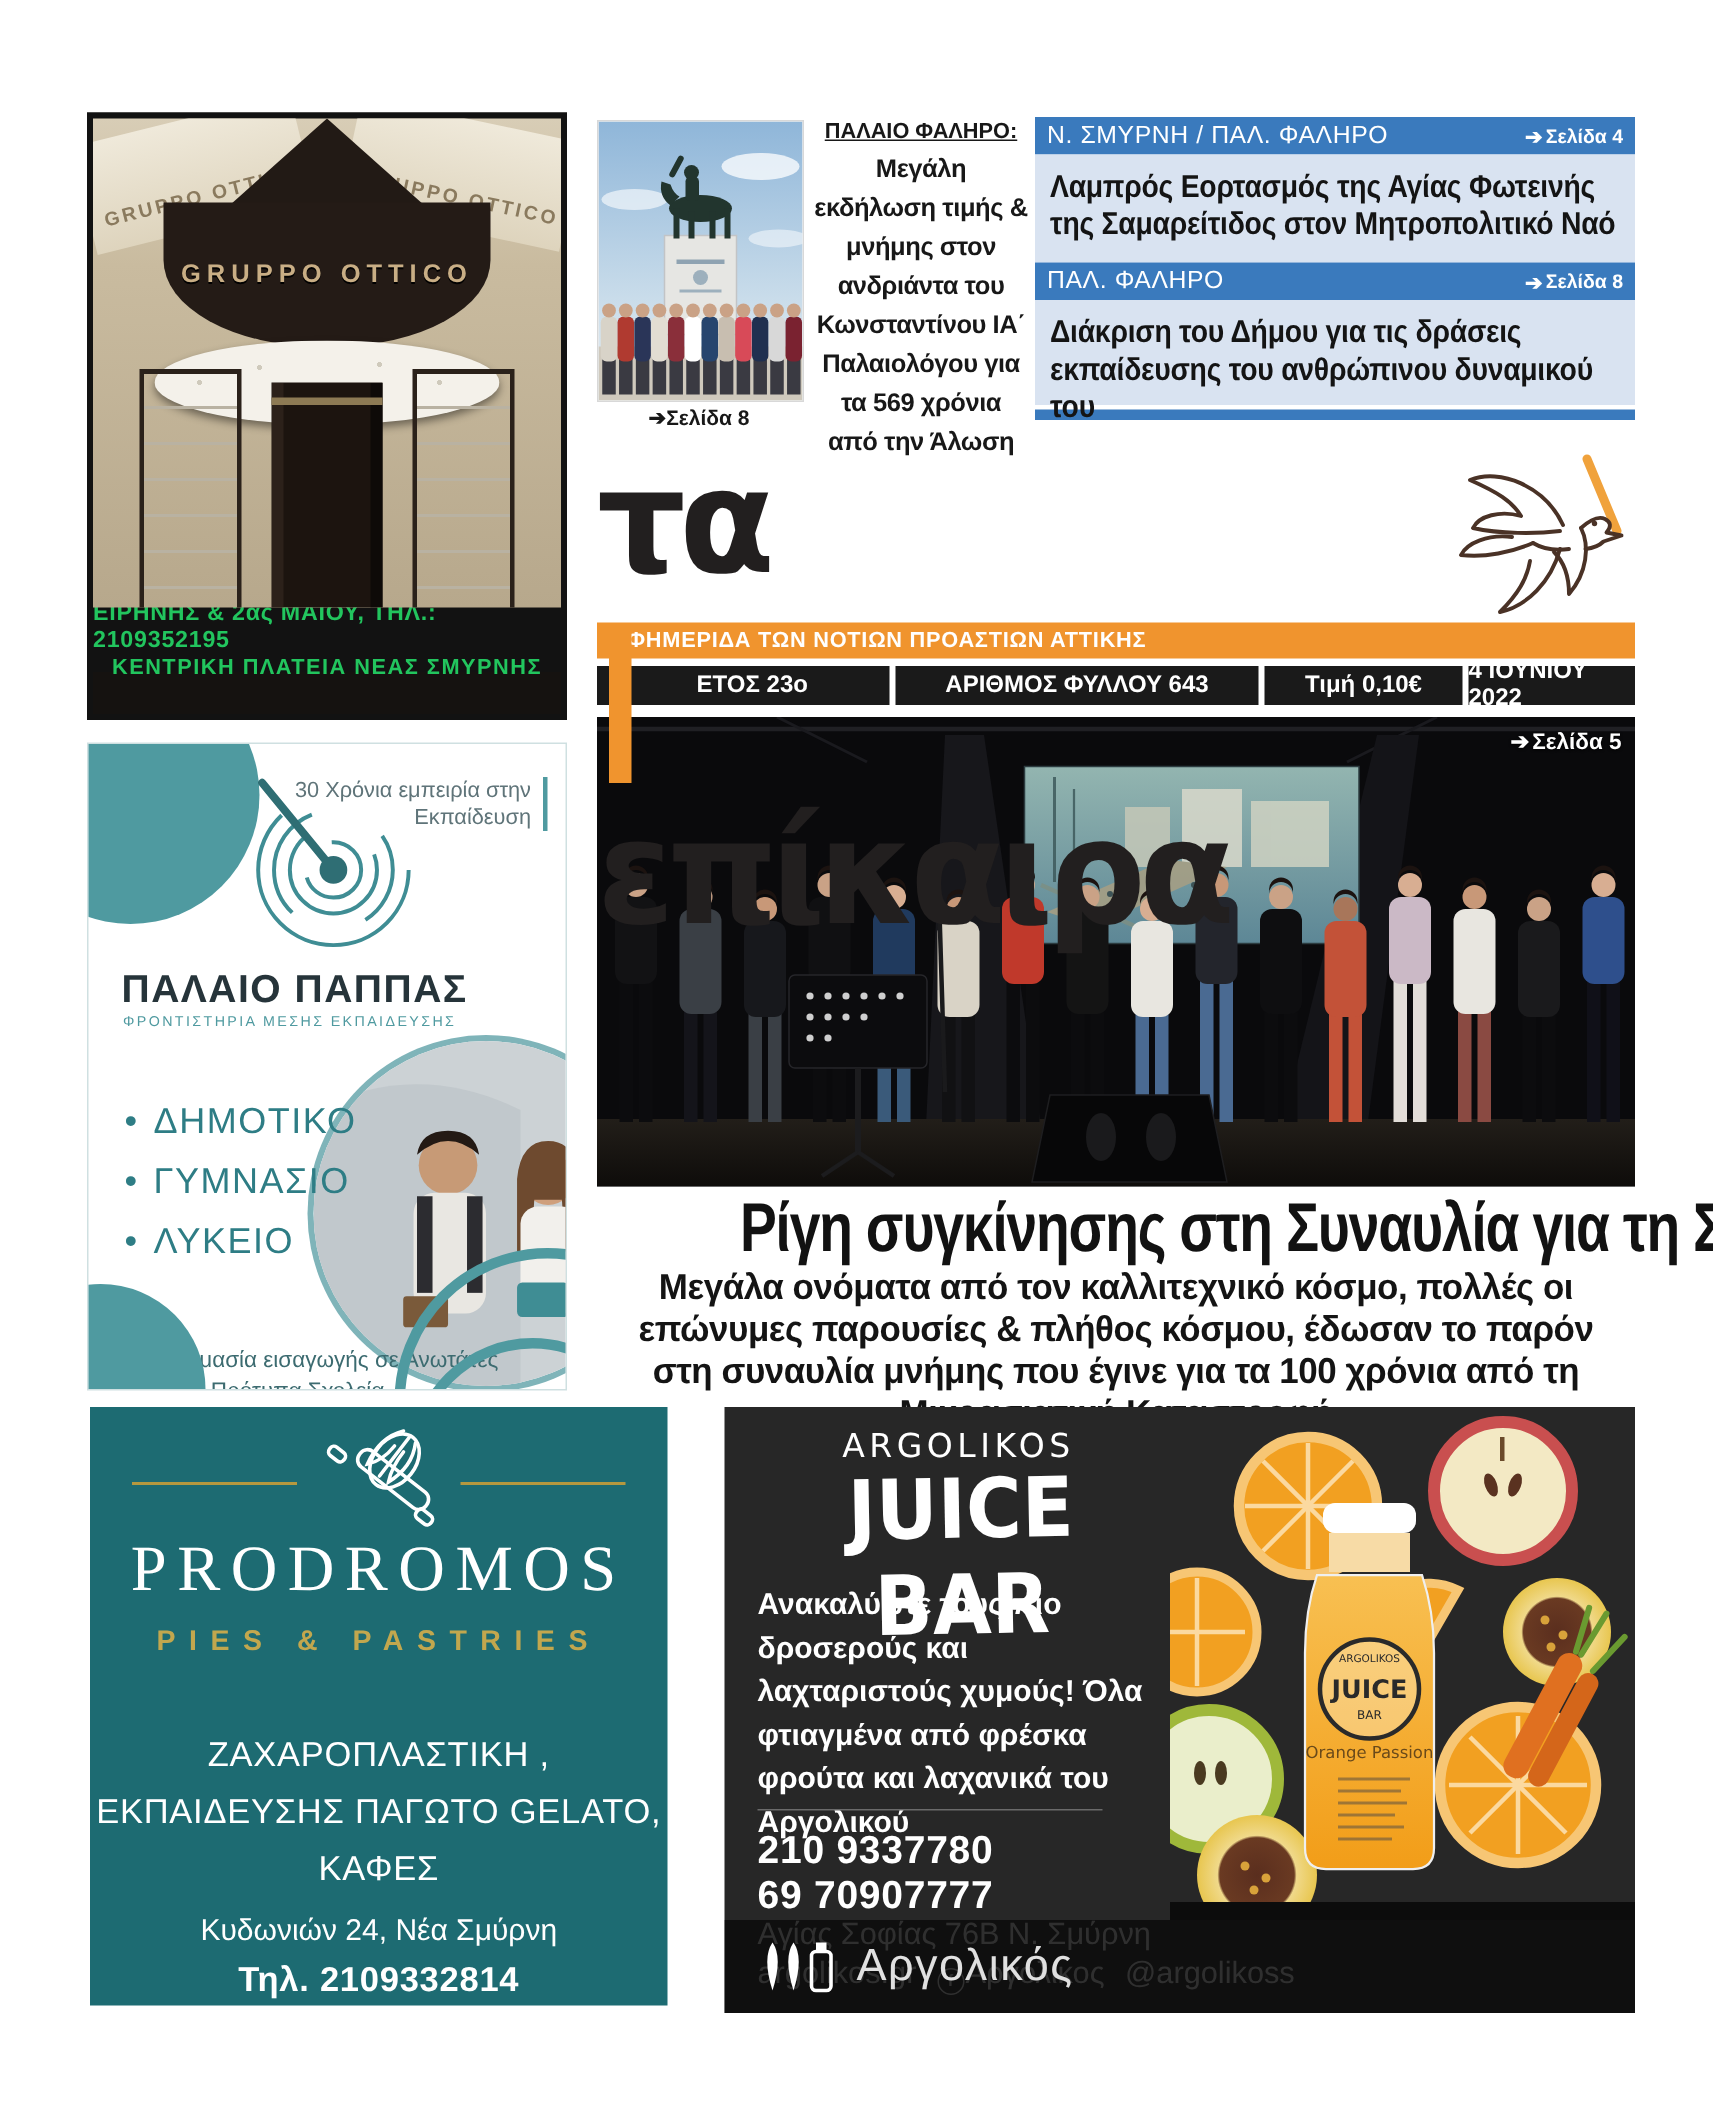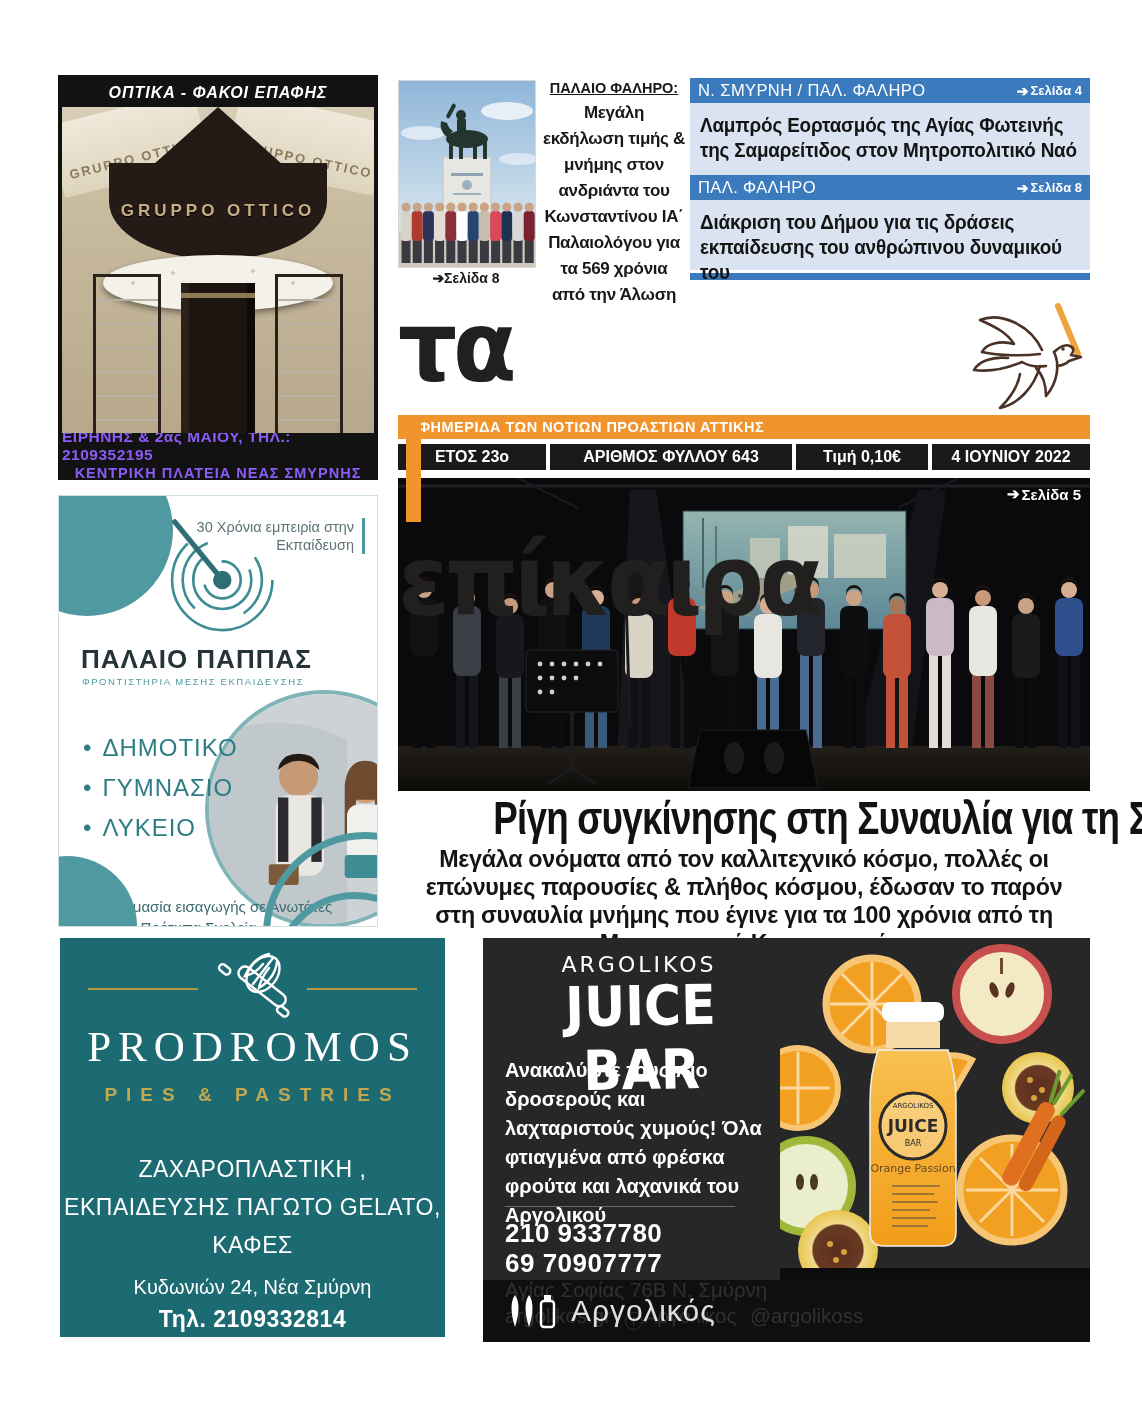--- a/index.html
+++ b/index.html
@@ -30,21 +30,21 @@
           radial-gradient(circle 3px at 70px 18px,#cfcabc 55%,transparent 60%),
           radial-gradient(circle 3px at 110px 30px,#cfcabc 55%,transparent 60%),
           radial-gradient(circle 3px at 150px 16px,#cfcabc 55%,transparent 60%),
           radial-gradient(circle 3px at 190px 28px,#cfcabc 55%,transparent 60%);}
   .column{position:absolute;left:50%;top:176px;transform:translateX(-50%);width:74px;height:150px;background:#1c140f;
           box-shadow:8px 0 0 #2c211a inset, -8px 0 0 #0e0a08 inset;}
   .colcap{position:absolute;left:50%;top:186px;transform:translateX(-50%);width:74px;height:5px;background:#8d7a54;}
   .vitrine{position:absolute;top:170px;width:62px;height:156px;background:linear-gradient(#efece4,#ddd8cc);
            box-shadow:0 0 0 3px #2a211a;background-image:repeating-linear-gradient(#0000 0 22px,#b9b2a2 22px 24px);}
   .vit-l{left:34px;} .vit-r{right:34px;}
-  .gruppo-foot{height:43px;background:#121212;color:#8b5cf6;display:flex;flex-direction:column;align-items:center;justify-content:center;gap:1px;}
+  .gruppo-foot{height:43px;background:#121212;color:#22c55e;display:flex;flex-direction:column;align-items:center;justify-content:center;gap:1px;}
   .gf1{font-weight:bold;font-size:15.5px;letter-spacing:.5px;}
   .gf2{font-weight:bold;font-size:14.5px;letter-spacing:1px;}
 
   
   .statue-block{left:396px;top:78px;width:290px;height:214px;background:#fff;}
   .statue-photo{position:absolute;left:2px;top:2px;width:136px;height:186px;border:1px solid #d8d8d8;}
   .statue-cap{position:absolute;left:0;top:192px;width:140px;text-align:center;font-weight:bold;font-size:14px;}
   .statue-txt{position:absolute;left:146px;top:0;width:144px;text-align:center;}
   .kicker{font-weight:bold;font-size:14.5px;text-decoration:underline;margin:2px 0 4px;}
   .statue-body{font-weight:bold;font-size:17px;line-height:26px;letter-spacing:-.3px;}
@@ -131,21 +131,20 @@
            display:flex;align-items:center;padding-left:24px;box-sizing:border-box;gap:12px;}
   .ju-brand{font-size:30px;color:#e0e0e0;letter-spacing:1px;}
   .ju-visual{position:absolute;right:0;top:0;width:310px;height:342px;}
 </style>
 </head>
 <body>
 
 <div class="page">
 
   <div class="abs gruppo">
-    <div class="gruppo-head">ΟΠΤΙΚΑ  -  ΦΑΚΟΙ ΕΠΑΦΗΣ</div>
     <div class="gruppo-photo">
       <div class="awning awn-l">
           <span>GRUPPO OTTICO</span>
         </div>
       <div class="awning awn-r">
           <span>GRUPPO OTTICO</span>
         </div>
       <div class="pediment"></div>
       <div class="fascia">
         <div class="fascia-sign">GRUPPO OTTICO</div>
@@ -284,21 +283,21 @@
           <path d="M98 66 C 92 88 76 104 58 108 C 70 96 76 86 78 74"></path>
           <path d="M112 52 C 118 64 116 82 104 96 C 104 84 100 74 94 68"></path>
           <path d="M80 62 q10 6 24 4"></path>
         </g>
         <circle cx="121" cy="49" r="1.8" fill="#4a3226"></circle>
       </svg>
     </div>
   </div>
 
   <div class="abs infobar">
-    <div class="seg" style="width:148px;">ΕΤΟΣ 23ο</div>
+    <div class="seg" style="width:183px;padding-left:12px;">ΕΤΟΣ 23ο</div>
     <div class="seg" style="width:242px;">ΑΡΙΘΜΟΣ ΦΥΛΛΟΥ 643</div>
     <div class="seg" style="width:132px;">Τιμή 0,10€</div>
     <div class="seg" style="flex:1;">4 ΙΟΥΝΙΟΥ 2022</div>
   </div>
 
   <div class="abs mainphoto">
     <div class="photo-ref">
       <span>➔</span>
       <span>Σελίδα 5</span>
     </div>

